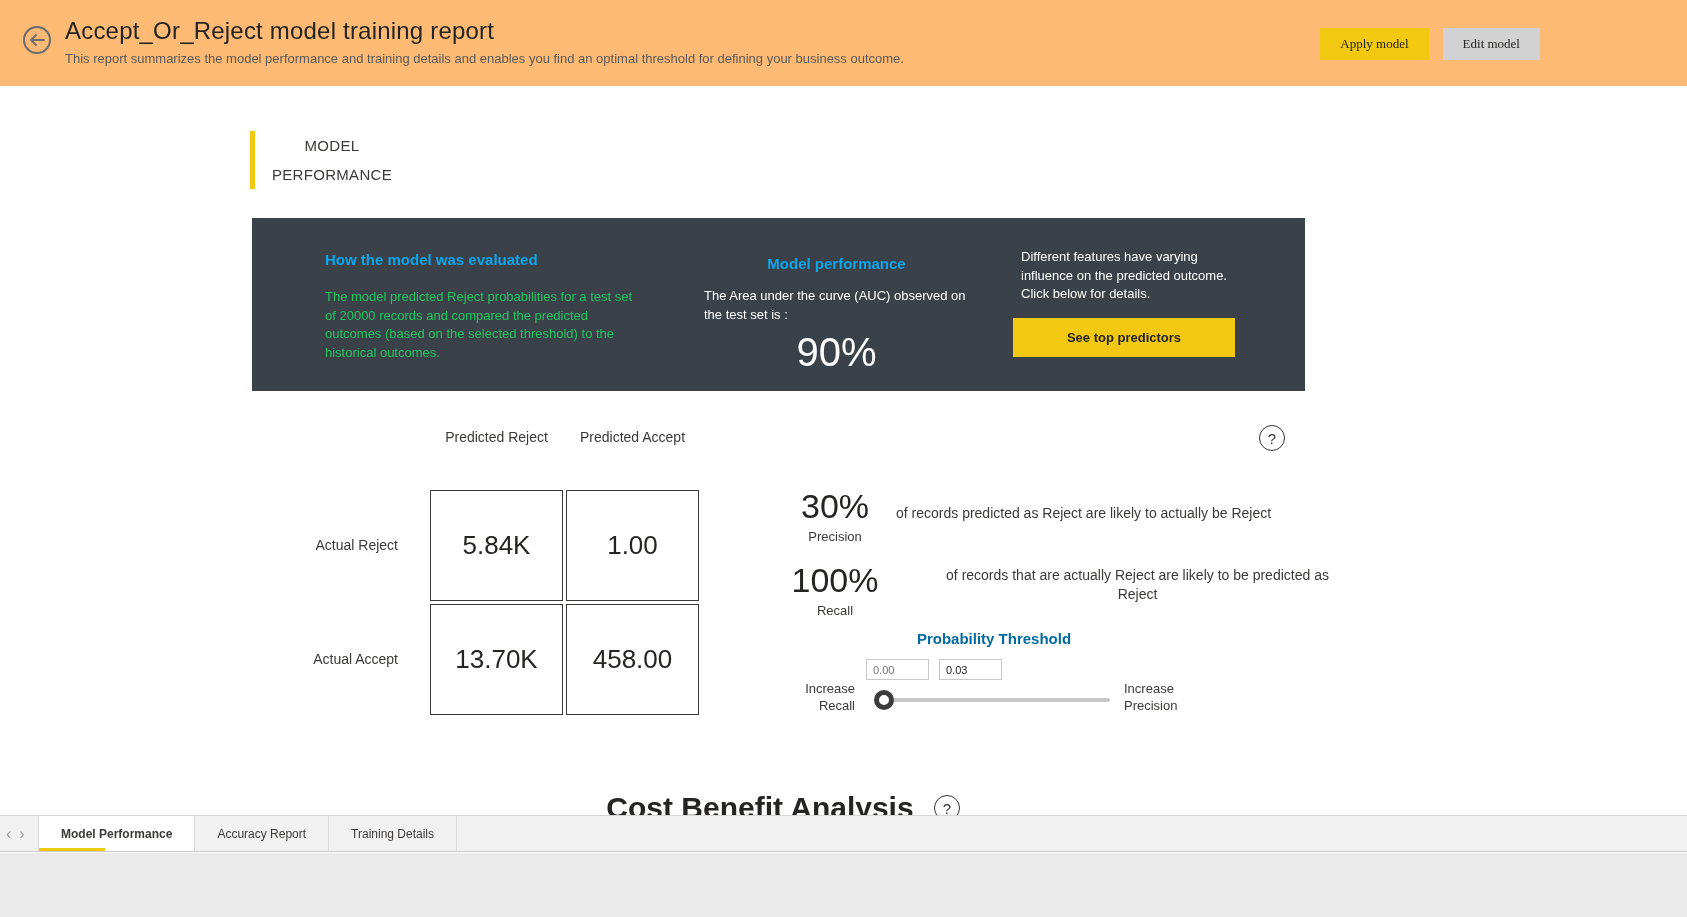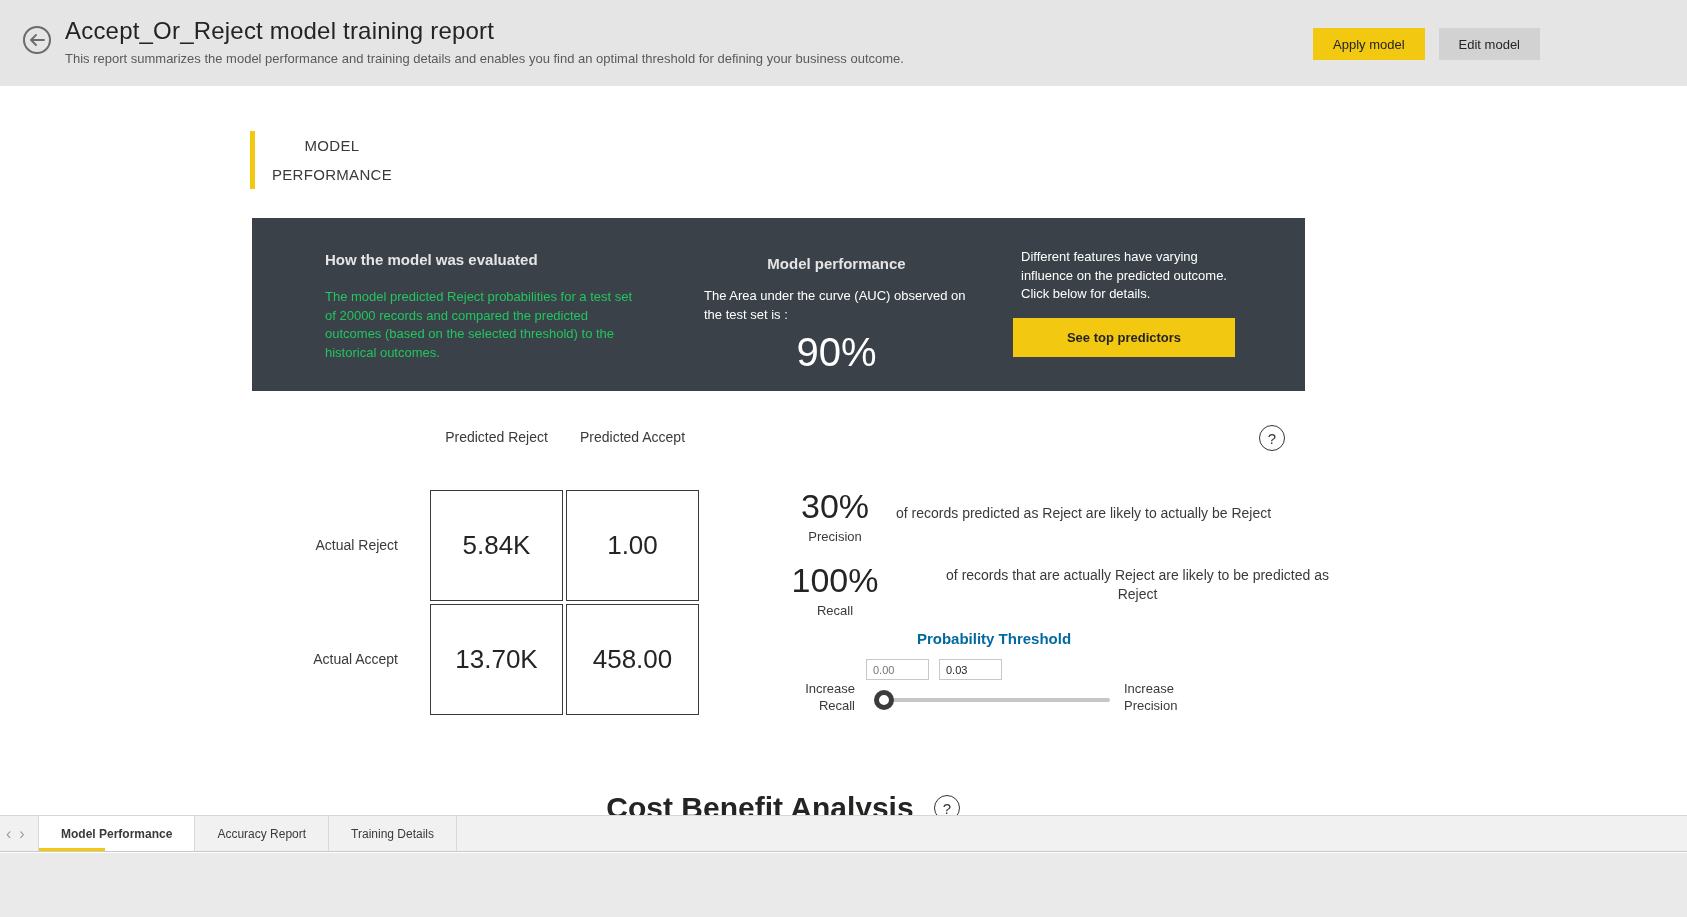--- a/index.html
+++ b/index.html
@@ -1,44 +1,44 @@
 <!DOCTYPE html>
 <html><head>
 <meta charset="utf-8">
 <style>
   * { margin:0; padding:0; box-sizing:border-box; }
   html,body { width:1687px; height:917px; }
   body { font-family:"Liberation Sans","DejaVu Sans",sans-serif; background:#ffffff; color:#252423; overflow:hidden; }
   .app { position:relative; width:1687px; height:917px; overflow:hidden; }
 
   
-  .topbar { position:absolute; top:0; left:0; width:1687px; height:86px; background:#e5e5e5; }
+  .topbar { position:absolute; top:0; left:0; width:1687px; height:86px; background:#fdba74; }
   .back-btn { position:absolute; left:23px; top:26px; width:28px; height:28px; border-radius:50%;
               border:2px solid #6b6b6b; color:#6b6b6b; display:flex; align-items:center; justify-content:center;
               cursor:pointer; background:transparent; }
   .back-btn svg { display:block; }
   .title-block { position:absolute; left:65px; top:17px; }
   .page-title { font-size:24px; font-weight:400; color:#252423; letter-spacing:0.2px; }
   .page-subtitle { margin-top:6px; font-size:13px; color:#5a5a5a; }
   .header-actions { position:absolute; right:147px; top:28px; display:flex; gap:14px; }
   .btn { height:29px; padding:16px 20px; font-size:13px; border:none; cursor:pointer;
-         font-family:Liberation Sans, sans-serif; display:flex; align-items:center; justify-content:center; }
+         font-family:Liberation Serif, serif; display:flex; align-items:center; justify-content:center; }
   .btn-yellow { background:#f2c811; color:#252423; }
   .btn-gray { background:#d2d2d2; color:#252423; }
 
   
   .canvas { position:absolute; top:86px; left:0; width:1687px; height:729px; background:#ffffff; overflow:hidden; }
 
   .section-title { position:absolute; left:250px; top:45px; display:flex; align-items:stretch; }
   .accent-bar { width:5px; background:#f2c811; margin-right:17px; }
   .section-title-text { font-size:15px; font-weight:normal; color:#3b3a39; line-height:29px; letter-spacing:0.3px;text-align:center; }
 
   
   .dark-panel { position:absolute; left:252px; top:132px; width:1053px; height:173px; background:#3a4149; }
-  .panel-col-heading { font-size:15px; font-weight:bold; color:#e5e5e5; }
+  .panel-col-heading { font-size:15px; font-weight:bold; color:#0ea5e9; }
   .eval-col { position:absolute; left:73px; top:33px; width:318px; }
   .eval-body { margin-top:20px; font-size:13px; color:#22c55e; line-height:18.5px; }
   .perf-col { position:absolute; left:452px; top:37px; width:265px; text-align:center; }
   .perf-body { margin-top:15px; font-size:13px; color:#ffffff; line-height:18.5px; text-align:left; }
   .auc-value { margin-top:6px; font-size:40px; font-weight:400; color:#ffffff; }
   .pred-col { position:absolute; left:761px; top:30px; width:228px; }
   .pred-text { font-size:13px; color:#ffffff; line-height:18.5px;margin-left:8px; }
   .pred-btn { margin-top:14px; width:222px; height:39px; background:#f2c811; color:#252423;
               font-size:13px; font-weight:600; border:none; cursor:pointer; font-family:inherit; }
 

